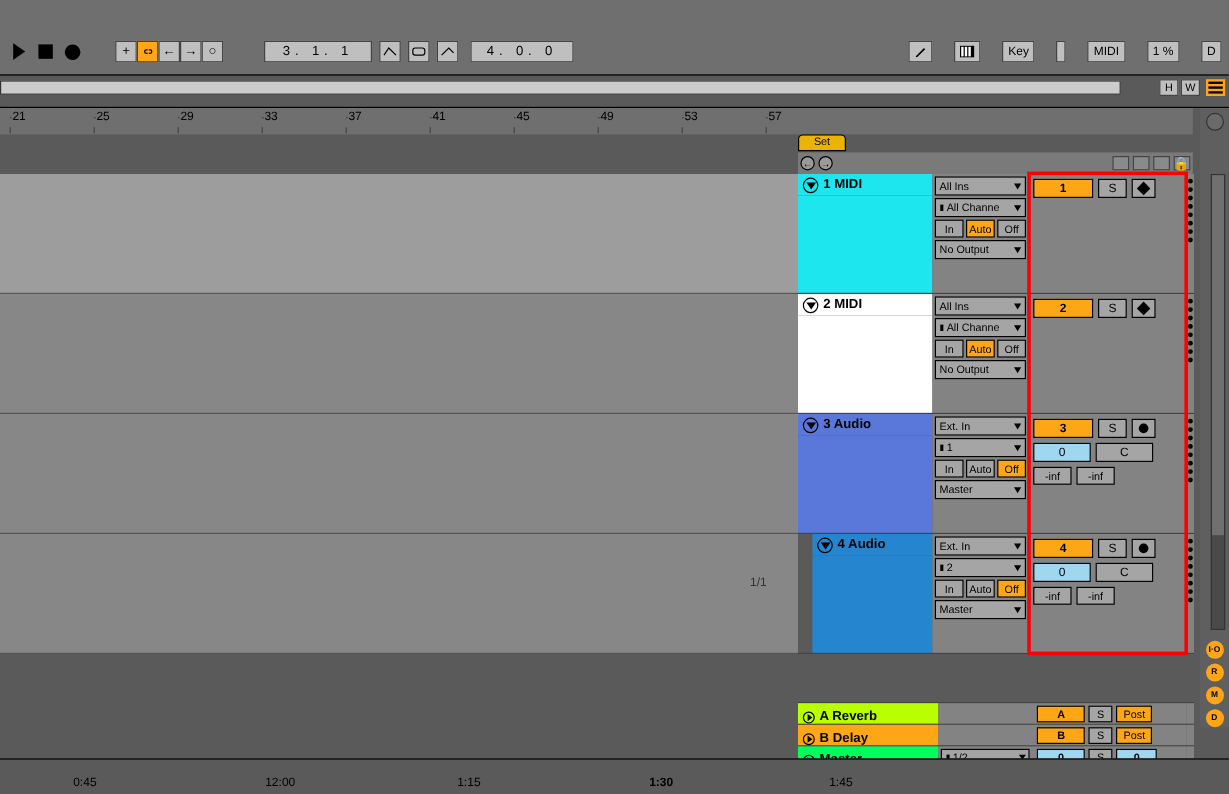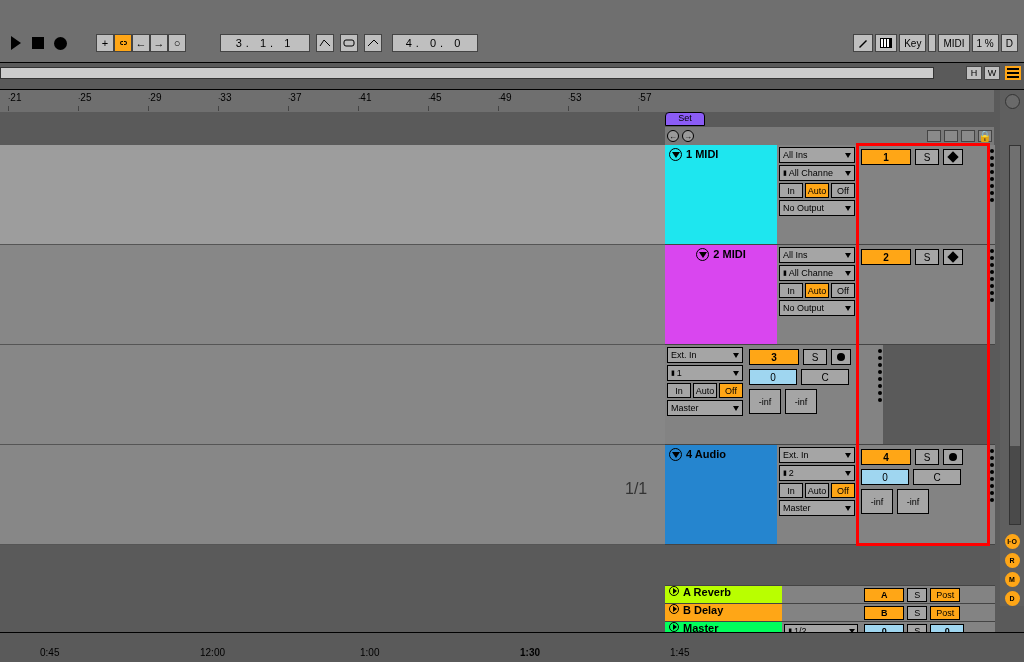--- a/index.html
+++ b/index.html
@@ -14,37 +14,37 @@
 .sq-stop { width:12px;height:12px;background:#000; }
 .circ-rec { width:13px;height:13px;border-radius:50%;background:#000; }
 
 .small-grp { display:flex; gap:0; margin-left: 24px;}
 .small-btn { width:18px;height:18px;border:1px solid #444;background:#bfbfbf;display:flex;align-items:center;justify-content:center;font-size:11px;color:#000; }
 .small-btn.on { background:#ffa616; }
 .pos-display { margin-left: 30px; width:90px;height:18px;border:1px solid #444;background:#bfbfbf;display:flex;align-items:center;justify-content:center;letter-spacing:4px;font-size:11px;}
 .pos-display2 { margin-left: 6px; width:86px;height:18px;border:1px solid #444;background:#bfbfbf;display:flex;align-items:center;justify-content:center;letter-spacing:4px;font-size:11px;}
 .tool-sep { width:18px;height:18px;border:1px solid #444;background:#bfbfbf;margin-left:2px;display:flex;align-items:center;justify-content:center;}
 
-.right-tools { margin-left:auto; display:flex; gap:2px; align-items:center;}
+.right-tools { margin-left:auto; display:flex; gap:18px; align-items:center;}
 .rt-btn { height:18px;border:1px solid #444;background:#bfbfbf;display:flex;align-items:center;justify-content:center;padding:0 4px;font-size:10px;}
 
 
 .timeline-strip { position:absolute; top:62px; left:0; right:0; height:28px; background:#5a5a5a; border-top:1px solid #000; border-bottom:1px solid #000;}
 .timeline-inner { position:absolute;top:4px;left:0;right:90px;height:12px;background:#ccc;border:1px solid #333;}
 .hw-btns {position:absolute;right:24px;top:3px;display:flex;gap:2px;}
 .hw-btn{width:16px;height:14px;border:1px solid #444;background:#bfbfbf;display:flex;align-items:center;justify-content:center;font-size:9px;}
 .burger{position:absolute;right:3px;top:3px;width:16px;height:14px;background:#ffa616;display:flex;flex-direction:column;justify-content:center;gap:2px;padding:2px;}
 .burger span{height:2px;background:#000;}
 
 .ruler { position:absolute; top:90px; left:0; right:30px; height:22px; background:#6f6f6f;}
 .ruler-tick{position:absolute;top:2px;font-size:10px;color:#000;}
 .ruler-tick::after{content:"";position:absolute;left:0;top:14px;width:1px;height:5px;background:#444;}
 
 
-.set-box{position:absolute;top:112px;left:665px;width:40px;height:14px;border:1px solid #000;background:#8b5cf6;font-size:9px;text-align:center;border-radius:4px 4px 0 0;overflow:hidden;}
+.set-box{position:absolute;top:112px;left:665px;width:40px;height:14px;border:1px solid #000;background:#eab308;font-size:9px;text-align:center;border-radius:4px 4px 0 0;overflow:hidden;}
 .header-tools{position:absolute;top:127px;left:665px;right:30px;height:18px;background:#7a7a7a;display:flex;align-items:center;gap:3px;padding:2px;}
 .ht-circ{width:12px;height:12px;border:1px solid #000;border-radius:50%;background:#9a9a9a;display:flex;align-items:center;justify-content:center;font-size:8px;}
 .ht-btn{width:14px;height:12px;border:1px solid #444;background:#8a8a8a;}
 
 
 .arrange { position:absolute; top:145px; left:0; right:0; bottom:56px;}
 .lanes { position:absolute; top:0; left:0; width:665px; bottom:0;}
 .lane { position:relative; height:100px; border-bottom:1px solid #555;}
 .lane.l1{background:#9d9d9d;}
 .lane.l2{background:#878787;}
@@ -54,73 +54,73 @@
 
 
 .headers { position:absolute; top:0; left:665px; width:330px;}
 .track-row { height:100px; display:flex; border-bottom:1px solid #444;}
 .name-col { width:112px; display:flex; flex-direction:column;}
 .name-hdr { height:18px; display:flex; align-items:center; gap:4px; padding:0 4px; font-size:11px; font-weight:bold; color:#000;}
 .fold-tri{width:0;height:0;border-left:4px solid transparent;border-right:4px solid transparent;border-top:6px solid #000;margin-top:1px;}
 .fold-wrap{width:13px;height:13px;border:1px solid #000;border-radius:50%;display:flex;align-items:center;justify-content:center;}
 .name-body{flex:1;}
 .t1 .name-hdr,.t1 .name-body{background:#1ee6ef;}
-.t2 .name-hdr,.t2 .name-body{background:#d946ef;justify-content:center;}
+.t2 .name-hdr,.t2 .name-body{background:#ffffff;}
 .t3 .name-hdr,.t3 .name-body{background:#5978d9;}
-.t4 .name-hdr,.t4 .name-body{background:#2585cf;}
+.t4 .name-hdr,.t4 .name-body{background:#2585cf;margin-left:12px;}
 
 .io-col{width:80px;background:#838383;padding:2px;display:flex;flex-direction:column;gap:2px;}
 .sel{height:16px;border:1px solid #000;background:#a5a5a5;font-size:9px;display:flex;align-items:center;padding:0 3px;position:relative;}
 .sel::after{content:"";position:absolute;right:3px;top:5px;width:0;height:0;border-left:3px solid transparent;border-right:3px solid transparent;border-top:5px solid #000;}
 .io-row{display:flex;gap:2px;}
 .io-sm{flex:1;height:15px;border:1px solid #000;background:#a5a5a5;font-size:9px;display:flex;align-items:center;justify-content:center;}
 .io-sm.on{background:#ffa616;}
 
 .mix-col{width:132px;background:#838383;padding:4px;display:flex;flex-direction:column;gap:4px;position:relative;}
 .mix-row1{display:flex;gap:4px;}
 .act-btn{width:50px;height:16px;border:1px solid #000;background:#ffa616;display:flex;align-items:center;justify-content:center;font-size:10px;font-weight:bold;}
 .solo-btn{width:24px;height:16px;border:1px solid #000;background:#a5a5a5;display:flex;align-items:center;justify-content:center;font-size:10px;}
 .rec-sm{width:20px;height:16px;border:1px solid #000;background:#a5a5a5;display:flex;align-items:center;justify-content:center;}
 .rec-dot{width:8px;height:8px;background:#000;border-radius:50%;}
 .rec-diamond{width:8px;height:8px;background:#000;transform:rotate(45deg);}
 .mix-row2{display:flex;gap:4px;}
 .send-btn{width:48px;height:16px;border:1px solid #000;background:#9fd6f0;display:flex;align-items:center;justify-content:center;font-size:10px;}
 .c-btn{width:48px;height:16px;border:1px solid #000;background:#a5a5a5;display:flex;align-items:center;justify-content:center;font-size:10px;}
 .inf-row{display:flex;gap:4px;}
-.inf-btn{width:32px;height:25px;border:1px solid #000;background:#a5a5a5;display:flex;align-items:center;justify-content:center;font-size:9px;}
+.inf-btn{width:32px;height:15px;border:1px solid #000;background:#a5a5a5;display:flex;align-items:center;justify-content:center;font-size:9px;}
 
 .dots-col{width:6px;background:#838383;display:flex;flex-direction:column;justify-content:flex-start;gap:3px;padding-top:4px;align-items:center;}
 .dot{width:4px;height:4px;background:#000;border-radius:50%;}
 
 .red-highlight{position:absolute;border:3px solid #ff0000;pointer-events:none;z-index:100;top:143px;left:856px;width:134px;height:403px;}
 
 
 .returns{position:absolute;top:440px;left:665px;width:330px;}
 .ret-row{height:18px;display:flex;border-top:1px solid #444;}
-.ret-name{width:120px;display:flex;align-items:flex-start;gap:4px;padding:0 4px;font-size:11px;font-weight:bold;}
+.ret-name{width:120px;display:flex;align-items:flex-end;gap:4px;padding:0 4px;font-size:11px;font-weight:bold;}
 .rA{background:#b9ff00;}
 .rB{background:#ffa616;}
 .rM{background:#00ff5c;}
 .play-tri{width:10px;height:10px;border:1px solid #000;border-radius:50%;display:flex;align-items:center;justify-content:center;}
 .play-tri span{width:0;height:0;border-left:4px solid #000;border-top:3px solid transparent;border-bottom:3px solid transparent;margin-left:1px;}
 .ret-io{width:80px;background:#838383;display:flex;align-items:center;padding:0 2px;}
 .ret-sel{flex:1;height:14px;border:1px solid #000;background:#a5a5a5;font-size:9px;display:flex;align-items:center;padding:0 3px;position:relative;}
 .ret-sel::after{content:"";position:absolute;right:2px;top:4px;width:0;height:0;border-left:3px solid transparent;border-right:3px solid transparent;border-top:4px solid #000;}
 .ret-mix{width:132px;background:#838383;display:flex;align-items:center;gap:3px;padding:0 4px;}
 .ret-act{width:40px;height:14px;border:1px solid #000;background:#ffa616;font-size:9px;display:flex;align-items:center;justify-content:center;font-weight:bold;}
 .ret-act.blue{background:#9fd6f0;}
 .ret-solo{width:20px;height:14px;border:1px solid #000;background:#a5a5a5;font-size:9px;display:flex;align-items:center;justify-content:center;}
 .ret-post{width:30px;height:14px;border:1px solid #000;background:#ffa616;font-size:9px;display:flex;align-items:center;justify-content:center;}
 .ret-dots{width:6px;background:#838383;}
 
-.frac{position:absolute;top:480px;left:625px;font-size:16px;color:#333;}
+.frac{position:absolute;top:480px;left:625px;font-size:10px;color:#333;}
 
 
 .bottom-ruler{position:absolute;bottom:0;left:0;right:0;height:30px;background:#5a5a5a;border-top:1px solid #000;}
-.br-tick{position:absolute;top:14px;font-size:10px;color:#000;}
+.br-tick{position:absolute;top:14px;font-size:10px;color:#000;margin-left:21px;}
 
 
 .right-bar{position:absolute;top:90px;right:0;width:24px;bottom:56px;background:#5f5f5f;display:flex;flex-direction:column;align-items:center;gap:4px;padding-top:4px;}
 .rb-circ{width:15px;height:15px;border-radius:50%;background:#6a6a6a;border:1px solid #333;}
 .rb-circ.orange{background:#ffa616;border:none;font-size:7px;display:flex;align-items:center;justify-content:center;font-weight:bold;}
 .rb-spacer{flex:1;}
 .scrollbar{position:absolute;right:3px;top:145px;width:12px;height:380px;background:#4a4a4a;border:1px solid #333;}
 .scroll-thumb{position:absolute;top:0;left:0;right:0;height:300px;background:#707070;}
 </style>
 </head>
@@ -311,20 +311,29 @@
           <div class="dot"></div>
           <div class="dot"></div>
           <div class="dot"></div>
           <div class="dot"></div>
           <div class="dot"></div>
           <div class="dot"></div>
           <div class="dot"></div>
         </div>
       </div>
       <div class="track-row t3">
+        <div class="name-col">
+          <div class="name-hdr">
+            <div class="fold-wrap">
+              <div class="fold-tri"></div>
+            </div>
+            <span>3 Audio</span>
+          </div>
+          <div class="name-body"></div>
+        </div>
         <div class="io-col">
           <div class="sel">Ext. In</div>
           <div class="sel"><span style="font-size:7px;margin-right:2px;">▮</span>1</div>
           <div class="io-row">
             <div class="io-sm">In</div>
             <div class="io-sm">Auto</div>
             <div class="io-sm on">Off</div>
           </div>
           <div class="sel">Master</div>
         </div>
@@ -459,16 +468,16 @@
   <div class="rb-circ orange">M</div>
   <div class="rb-circ orange">D</div>
 </div>
 <div class="scrollbar">
     <div class="scroll-thumb"></div>
   </div>
 
 <div class="bottom-ruler" id="ruler-bottom">
     <span class="br-tick" style="left: 40px;">0:45</span>
     <span class="br-tick" style="left: 200px;">12:00</span>
-    <span class="br-tick" style="left: 360px;">1:00</span>
+    <span class="br-tick" style="left: 360px;">1:15</span>
     <span class="br-tick" style="left: 520px; font-weight: bold;">1:30</span>
     <span class="br-tick" style="left: 670px;">1:45</span>
   </div>
 
 </body></html>

